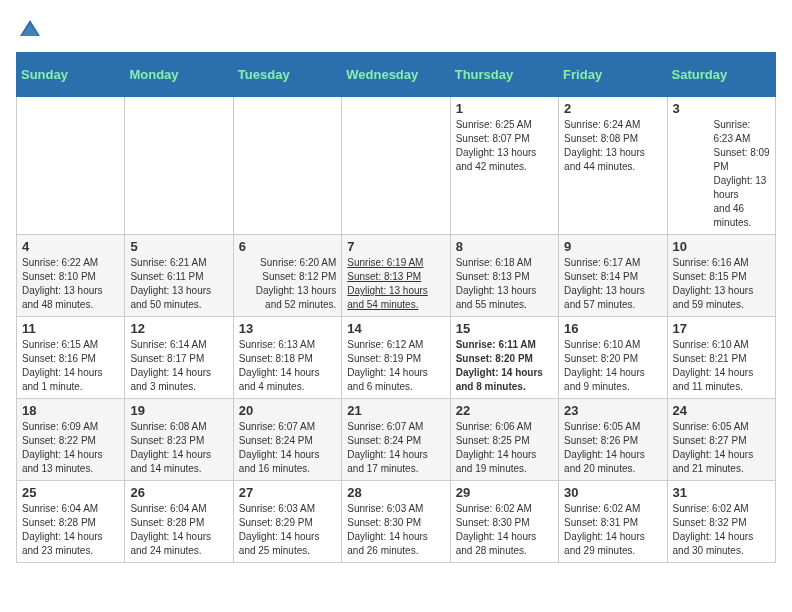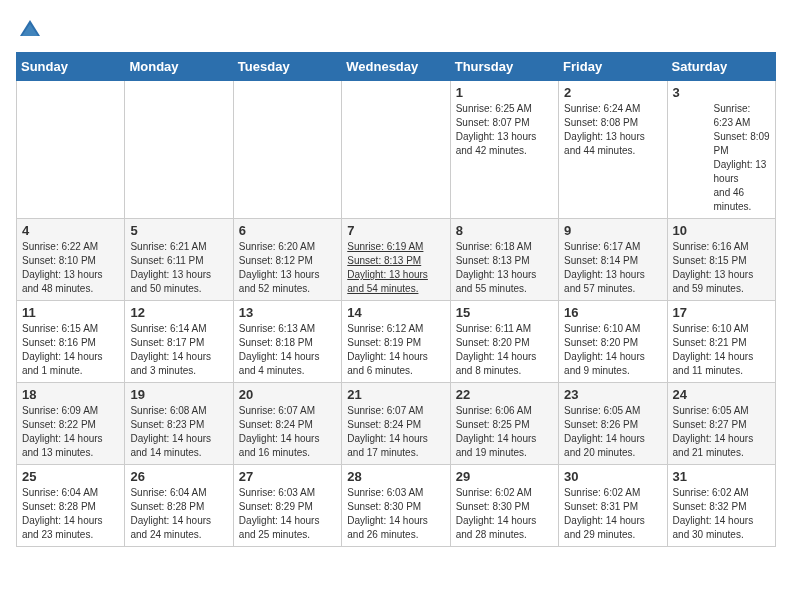--- a/index.html
+++ b/index.html
@@ -52,24 +52,24 @@
       font-size: 15px;
       color: #444;
     }
     .calendar {
       width: 100%;
       border-collapse: collapse;
       border: 1px solid #ccc;
     }
     .calendar th {
       background: #2c6fad;
-      color: #ffffff;
+      color: #86efac;
       font-size: 13px;
       font-weight: bold;
-      padding: 6px 4px;
+      padding: 14px 4px;
       text-align: left;
       border: 1px solid #2c6fad;
     }
     .calendar td {
       vertical-align: top;
       padding: 4px 5px;
       border: 1px solid #ccc;
       font-size: 11px;
       color: #333;
       width: 14.28%;
@@ -168,21 +168,21 @@
         </td>
         <td>
           <span class="day-num">5</span>
           <div class="day-info" style="white-space: pre-line;">Sunrise: 6:21 AM
 Sunset: 6:11 PM
 Daylight: 13 hours
 and 50 minutes.</div>
         </td>
         <td>
           <span class="day-num">6</span>
-          <div class="day-info" style="white-space: pre-line;">Sunrise: 6:20 AM
+          <div class="day-info" style="white-space: pre-line; text-align: right;">Sunrise: 6:20 AM
 Sunset: 8:12 PM
 Daylight: 13 hours
 and 52 minutes.</div>
         </td>
         <td>
           <span class="day-num">7</span>
           <div class="day-info" style="white-space: pre-line; text-decoration: underline;">Sunrise: 6:19 AM
 Sunset: 8:13 PM
 Daylight: 13 hours
 and 54 minutes.</div>
@@ -233,21 +233,21 @@
         </td>
         <td>
           <span class="day-num">14</span>
           <div class="day-info" style="white-space: pre-line;">Sunrise: 6:12 AM
 Sunset: 8:19 PM
 Daylight: 14 hours
 and 6 minutes.</div>
         </td>
         <td>
           <span class="day-num">15</span>
-          <div class="day-info" style="white-space: pre-line;">Sunrise: 6:11 AM
+          <div class="day-info" style="white-space: pre-line; font-weight: bold;">Sunrise: 6:11 AM
 Sunset: 8:20 PM
 Daylight: 14 hours
 and 8 minutes.</div>
         </td>
         <td>
           <span class="day-num">16</span>
           <div class="day-info" style="white-space: pre-line;">Sunrise: 6:10 AM
 Sunset: 8:20 PM
 Daylight: 14 hours
 and 9 minutes.</div>

